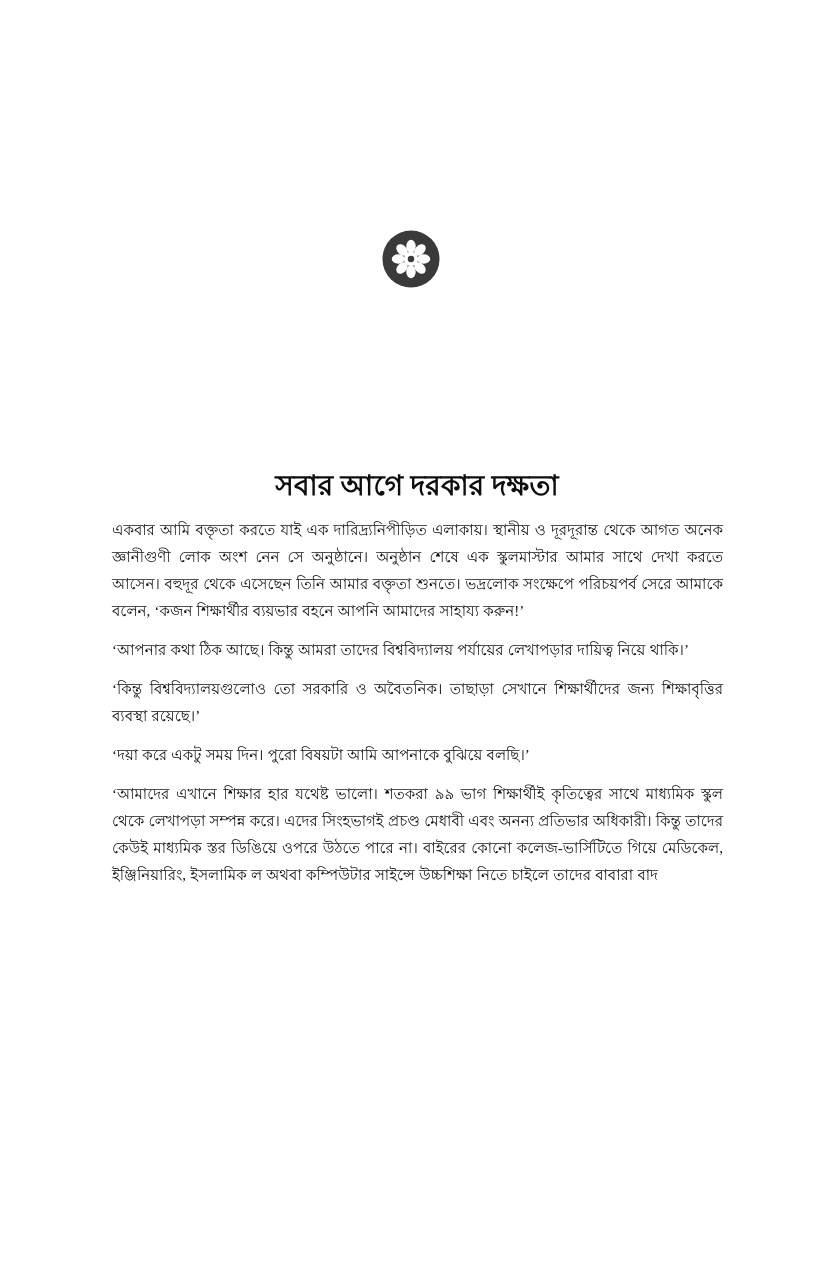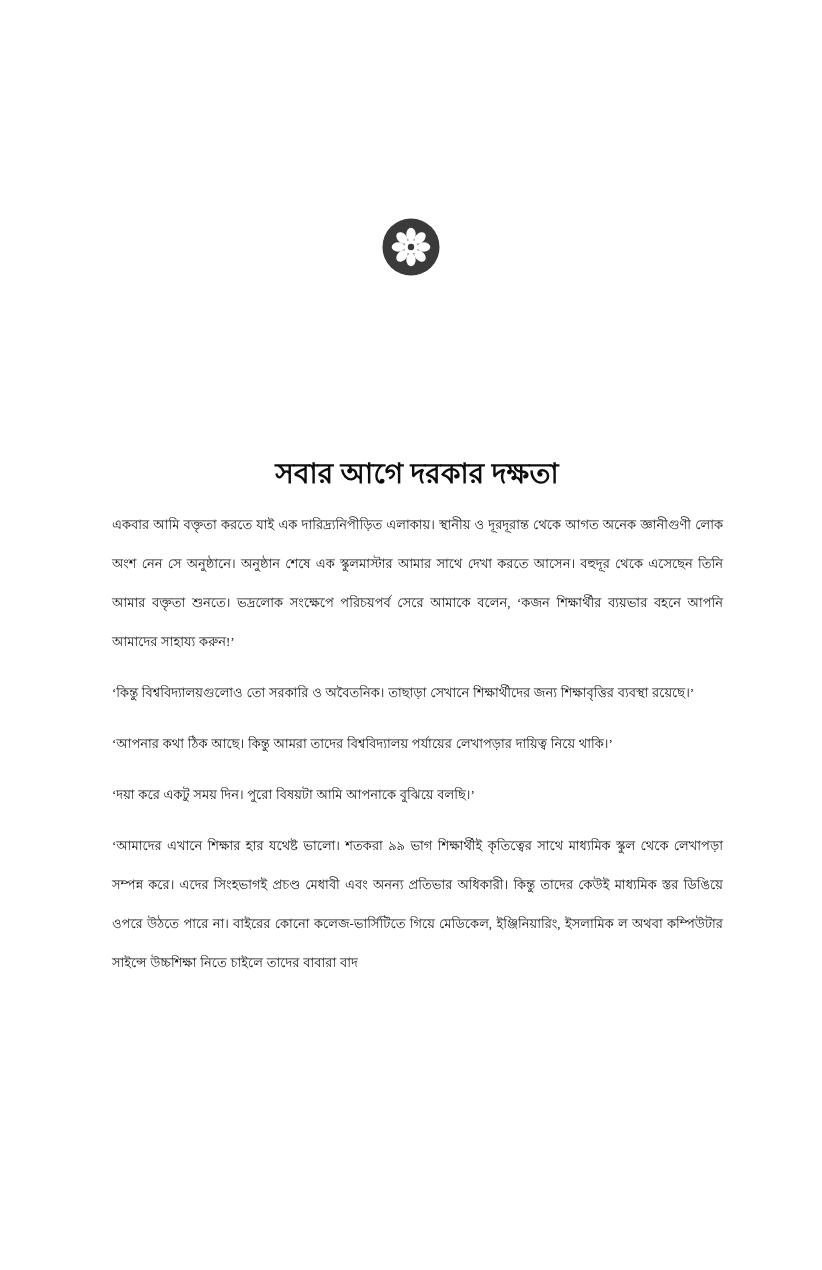--- a/index.html
+++ b/index.html
@@ -12,21 +12,21 @@
   body {
     font-family: "Liberation Serif", "DejaVu Serif", serif;
     color: #111111;
     -webkit-font-smoothing: antialiased;
   }
 
   .page {
     position: relative;
     width: 822px;
     height: 1120px;
-    margin: 0 auto;
+    margin: 12px auto;
     background: #ffffff;
     overflow: hidden;
     box-sizing: border-box;
   }
 
   
   .ornament-wrap {
     position: absolute;
     top: 216px;
     left: 0;
@@ -60,22 +60,22 @@
   
   .body-column {
     position: absolute;
     top: 505px;
     left: 112px;
     width: 611px;
   }
 
   .para {
     margin: 0 0 12px 0;
-    font-size: 13px;
-    line-height: 39px;
+    font-size: 15px;
+    line-height: 27px;
     text-align: justify;
     text-justify: inter-word;
     color: #121212;
     word-spacing: 0.5px;
     font-family: "Liberation Serif", "DejaVu Serif", serif;
   }
 
   .para:last-child {
     margin-bottom: 0;
   }
@@ -123,23 +123,23 @@
     </span>
   </div>
 
   <h1 class="chapter-title">সবার আগে দরকার দক্ষতা</h1>
 
   <div class="body-column">
 
     <p class="para">একবার আমি বক্তৃতা করতে যাই এক দারিদ্র্যনিপীড়িত এলাকায়। স্থানীয় ও দূরদূরান্ত থেকে আগত অনেক জ্ঞানীগুণী লোক অংশ নেন সে অনুষ্ঠানে। অনুষ্ঠান শেষে এক স্কুলমাস্টার আমার সাথে দেখা করতে আসেন। বহুদূর থেকে এসেছেন তিনি আমার বক্তৃতা শুনতে। ভদ্রলোক সংক্ষেপে পরিচয়পর্ব সেরে আমাকে বলেন, ‘কজন শিক্ষার্থীর ব্যয়ভার বহনে আপনি আমাদের সাহায্য করুন!’</p>
 
 
+    <p class="para">‘আপনার কথা ঠিক আছে। কিন্তু আমরা তাদের বিশ্ববিদ্যালয় পর্যায়ের লেখাপড়ার দায়িত্ব নিয়ে থাকি।’</p>
+
     <p class="para">‘কিন্তু বিশ্ববিদ্যালয়গুলোও তো সরকারি ও অবৈতনিক। তাছাড়া সেখানে শিক্ষার্থীদের জন্য শিক্ষাবৃত্তির ব্যবস্থা রয়েছে।’</p>
-
-    <p class="para">‘আপনার কথা ঠিক আছে। কিন্তু আমরা তাদের বিশ্ববিদ্যালয় পর্যায়ের লেখাপড়ার দায়িত্ব নিয়ে থাকি।’</p>
 
     <p class="para short">‘দয়া করে একটু সময় দিন। পুরো বিষয়টা আমি আপনাকে বুঝিয়ে বলছি।’</p>
 
 
     <p class="para clipped">‘আমাদের এখানে শিক্ষার হার যথেষ্ট ভালো। শতকরা ৯৯ ভাগ শিক্ষার্থীই কৃতিত্বের সাথে মাধ্যমিক স্কুল থেকে লেখাপড়া সম্পন্ন করে। এদের সিংহভাগই প্রচণ্ড মেধাবী এবং অনন্য প্রতিভার অধিকারী। কিন্তু তাদের কেউই মাধ্যমিক স্তর ডিঙিয়ে ওপরে উঠতে পারে না। বাইরের কোনো কলেজ-ভার্সিটিতে গিয়ে মেডিকেল, ইঞ্জিনিয়ারিং, ইসলামিক ল অথবা কম্পিউটার সাইন্সে উচ্চশিক্ষা নিতে চাইলে তাদের বাবারা বাদ</p>
 
   </div>
 
 </div>
 

